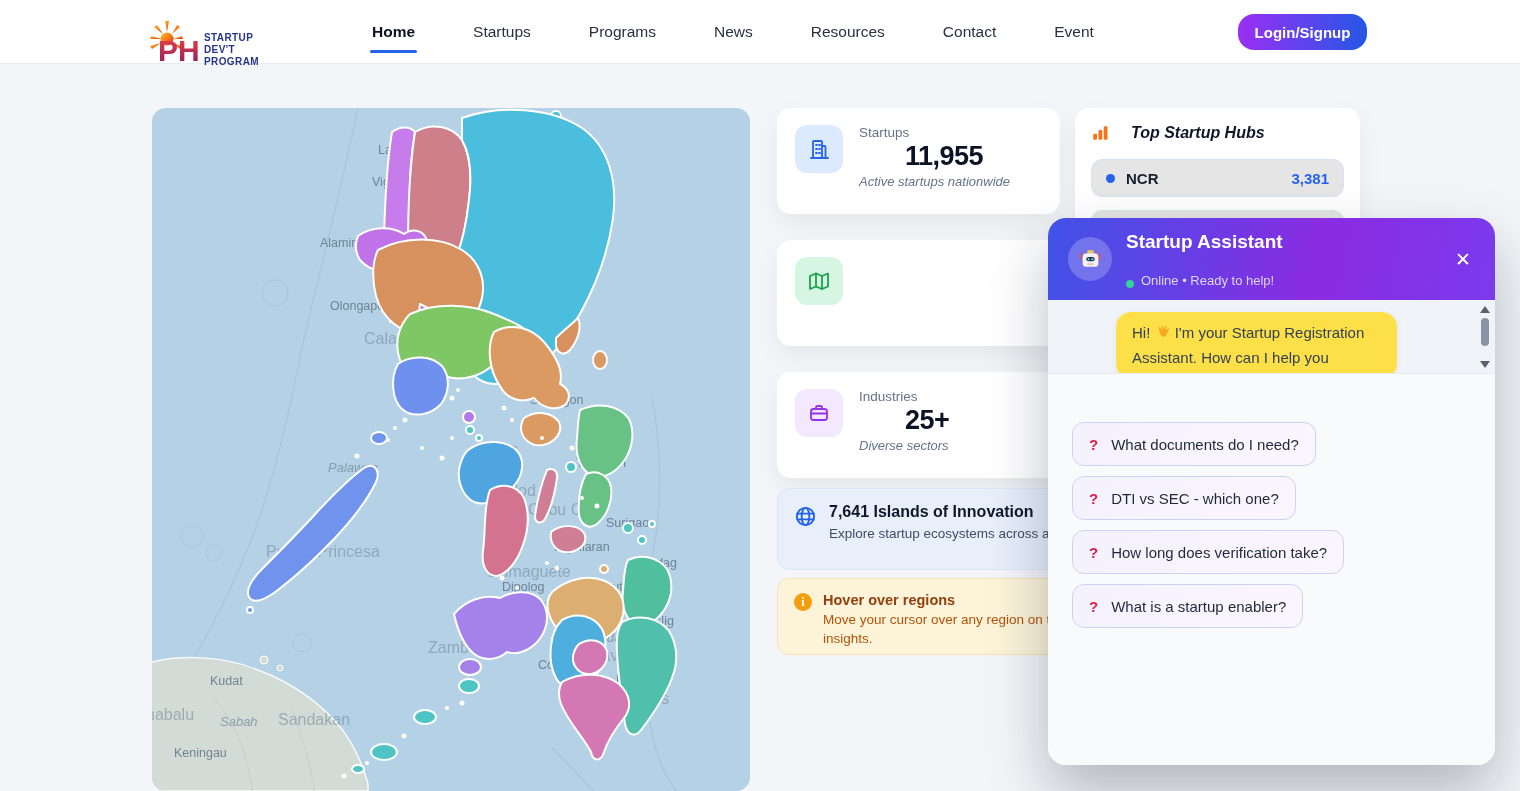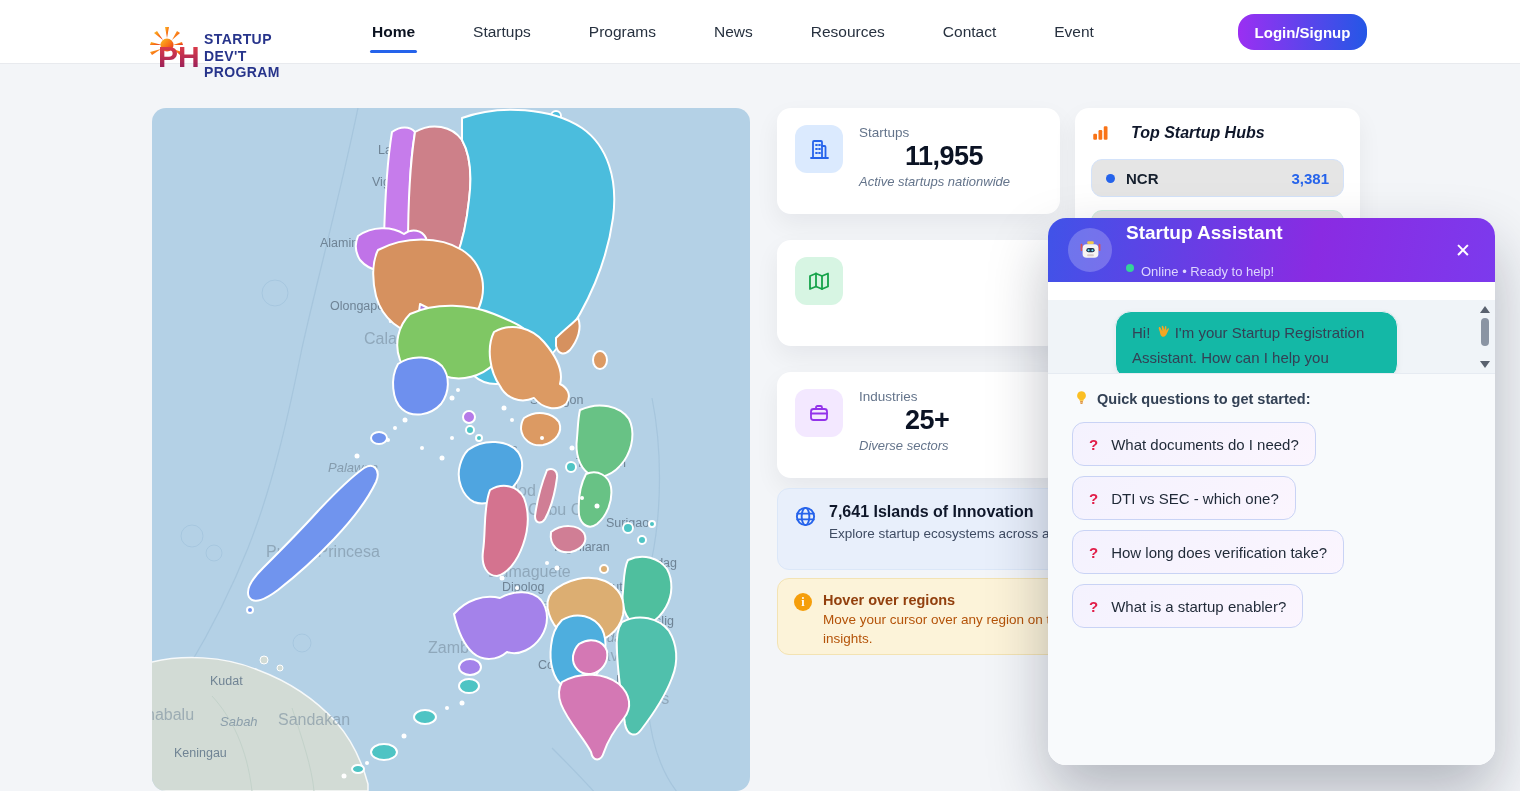--- a/index.html
+++ b/index.html
@@ -3,21 +3,21 @@
 <meta charset="utf-8">
 <style>
   * { margin:0; padding:0; box-sizing:border-box; }
   html,body { width:1520px; height:791px; overflow:hidden; font-family:"Liberation Sans",sans-serif; background:#f3f5f8; }
   .page { position:relative; width:1520px; height:791px; }
 
   
   .header { position:absolute; left:0; top:0; width:1520px; height:64px; background:#ffffff; border-bottom:1px solid #e8eaee; z-index:30; }
   .nav-remnant { position:absolute; left:1052px; top:-10px; width:188px; height:24px; background:#fff; border-radius:12px; box-shadow:0 8px 18px rgba(15,23,42,.07); z-index:29; }
   .logo { position:absolute; left:150px; top:21px; display:flex; align-items:center; }
-  .logo-stack { margin-left:-4px; margin-top:10px; color:#27348b; font-weight:bold; font-size:14px; letter-spacing:.4px; line-height:1.18; }
+  .logo-stack { margin-left:-4px; margin-top:10px; color:#27348b; font-weight:bold; font-size:10px; letter-spacing:.4px; line-height:1.18; }
   .nav { position:absolute; left:372px; top:0; height:64px; display:flex; align-items:center; }
   .nav-item { position:relative; display:block; padding:10px 0; margin-right:58px; font-size:15.5px; font-weight:500; color:#27313f; text-decoration:none; cursor:pointer; white-space:nowrap; }
   .nav-item.active { color:#0b1220; font-weight:700; }
   .nav-item.active::after { content:""; position:absolute; left:-2px; right:-2px; bottom:-2px; height:3px; border-radius:2px; background:#2563eb; }
   .login-btn { position:absolute; left:1238px; top:14px; width:129px; height:36px; border:none; border-radius:16px; background:linear-gradient(90deg,#9b2ff2,#2457e6); color:#fff; font-size:15px; font-weight:700; font-family:"Liberation Sans",sans-serif; cursor:pointer; }
 
   
   .map-panel { position:absolute; left:152px; top:108px; width:598px; height:683px; border-radius:14px; overflow:hidden; z-index:1; }
   .map-panel svg { display:block; }
   svg .maplabel { font-family:"Liberation Sans",sans-serif; font-size:12.5px; fill:rgba(106,126,144,.95); }
@@ -50,30 +50,30 @@
   .hubs-head { display:flex; align-items:flex-start; gap:22px;font-style:italic; }
   .hubs-title { font-size:16px; font-weight:800; color:#0f172a; }
   .hub-row { display:flex; align-items:center; height:38px; border:1.5px solid #d4e3fa; border-radius:11px; padding:0 14px; margin-top:13px; background:#e5e5e5; cursor:pointer; }
   .hub-dot { width:9px; height:9px; border-radius:50%; flex:none; margin-right:11px; }
   .hub-name { font-size:15px; font-weight:600; color:#16202e; flex:1; }
   .hub-value { font-size:15px; font-weight:800; color:#2563eb; }
   .hub-row.partial { border-color:#cdeedd; }
 
   
   .chat { position:absolute; left:1048px; top:218px; width:447px; height:547px; background:#fff; border-radius:18px; box-shadow:0 28px 60px rgba(15,23,42,.28); overflow:hidden; z-index:50; }
-  .chat-header { position:absolute; left:0; top:0; right:0; height:64px; background:linear-gradient(100deg,#4053e8 0%,#8a2be2 60%,#7c3aed 100%); display:flex; align-items:center; padding:0 20px; }
+  .chat-header { position:absolute; left:0; top:0; right:0; height:82px; background:linear-gradient(100deg,#4053e8 0%,#8a2be2 60%,#7c3aed 100%); display:flex; align-items:center; padding:0 20px; }
   .chat-avatar { width:44px; height:44px; border-radius:50%; background:rgba(255,255,255,.22); display:flex; align-items:center; justify-content:center; flex:none; }
   .chat-head-text { margin-left:14px; flex:1; }
   .chat-title { color:#fff; font-size:19px; font-weight:800; }
-  .chat-status { display:flex; align-items:flex-start; gap:7px; margin-top:20px; color:#ddd6fe; font-size:13px; font-weight:500; }
+  .chat-status { display:flex; align-items:flex-end; gap:7px; margin-top:20px; color:#ddd6fe; font-size:13px; font-weight:500; }
   .status-dot { width:8px; height:8px; border-radius:50%; background:#34d399; }
   .chat-close { color:#fff; font-size:19px; cursor:pointer; padding:4px; line-height:1; }
 
   .chat-messages { position:absolute; left:0; top:82px; right:0; height:74px; background:#f0f4f8; border-bottom:1px solid #e6ebf2; overflow:hidden; }
-  .bubble { position:absolute; left:67px; top:11px; width:283px; background:#14b8a6; border:1px solid #edf0f5; border-radius:16px; padding:10px 16px; font-size:15px; line-height:1.5; color:#334155; box-shadow:0 2px 6px rgba(15,23,42,.05); }
+  .bubble { position:absolute; left:67px; top:11px; width:283px; background:#fde047; border:1px solid #edf0f5; border-radius:16px; padding:10px 16px; font-size:15px; line-height:1.5; color:#334155; box-shadow:0 2px 6px rgba(15,23,42,.05); }
   .scrollbar { position:absolute; right:4px; top:4px; width:12px; height:66px; }
   .sb-up { position:absolute; top:2px; left:1px; width:0; height:0; border-left:5px solid transparent; border-right:5px solid transparent; border-bottom:7px solid #59616e; cursor:pointer; }
   .sb-thumb { position:absolute; top:14px; left:2px; width:8px; height:28px; border-radius:4px; background:#8a94a3; cursor:pointer; }
   .sb-down { position:absolute; bottom:2px; left:1px; width:0; height:0; border-left:5px solid transparent; border-right:5px solid transparent; border-top:7px solid #59616e; cursor:pointer; }
 
   .chat-body { position:absolute; left:0; top:156px; right:0; bottom:0; background:#f8fafc; }
   .quick-label { display:flex; align-items:center; gap:8px; margin:16px 0 0 26px; font-size:14.5px; font-weight:600; color:#334155; }
   .quick-list { position:absolute; left:24px; top:48px; width:398px; }
   .quick-btn { display:flex; align-items:center; gap:13px; height:44px; border:1px solid #c9d3f5; border-radius:12px; background:linear-gradient(135deg,#f4f2fe,#fbf5fe); padding:0 16px; margin-bottom:10px; font-size:15px; color:#1f2937; font-weight:500; cursor:pointer; }
   .q-icon { color:#e11d48; font-weight:800; font-size:15px; }
@@ -393,30 +393,20 @@
         <span>I'm your Startup Registration Assistant. How can I help you</span>
       </div>
       <div class="scrollbar">
         <div class="sb-up"></div>
         <div class="sb-thumb"></div>
         <div class="sb-down"></div>
       </div>
     </div>
 
     <div class="chat-body">
-      <div class="quick-label">
-        <span>
-          <svg width="15" height="15" viewBox="0 0 24 24">
-              <path fill="#fbbf24" d="M12 2a7 7 0 0 0-4 12.7c.6.5 1 1.3 1 2.3h6c0-1 .4-1.8 1-2.3A7 7 0 0 0 12 2z"></path>
-              <rect x="9.5" y="18" width="5" height="2" rx="1" fill="#d97706"></rect>
-              <rect x="10" y="21" width="4" height="1.5" rx=".75" fill="#d97706"></rect>
-            </svg>
-        </span>
-        <span>Quick questions to get started:</span>
-      </div>
       <div class="quick-list">
 
           <button class="quick-btn">
             <span class="q-icon">?</span>
             <span>What documents do I need?</span>
           </button>
 
           <button class="quick-btn">
             <span class="q-icon">?</span>
             <span>DTI vs SEC - which one?</span>

